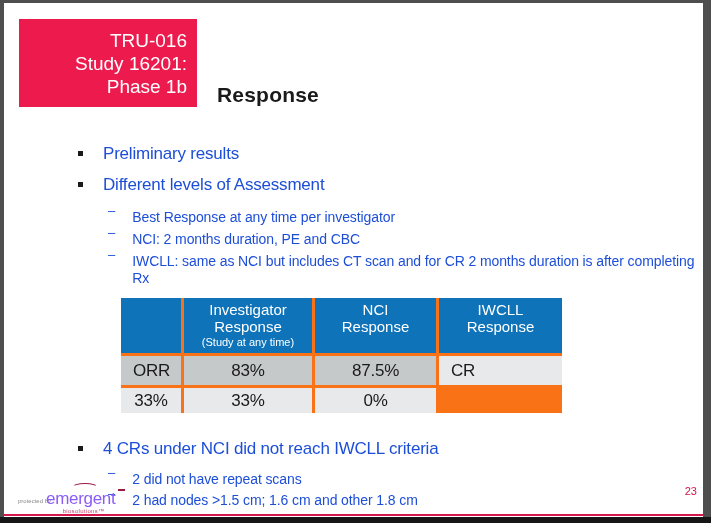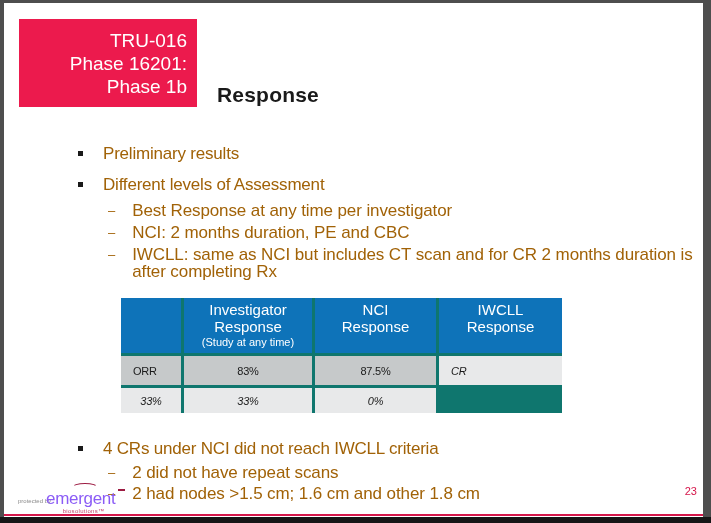--- a/index.html
+++ b/index.html
@@ -12,39 +12,39 @@
   .slide { position:absolute; left:4px; top:3px; right:8px; bottom:6px; background:#ffffff; overflow:hidden; }
 
   .study-box { position:absolute; left:15px; top:16px; width:178px; height:88px;
                background:#EC1A4D; color:#ffffff; display:flex; flex-direction:column;
                justify-content:center; text-align:right; padding-right:10px;
                font-size:19px; line-height:23px; }
 
   .slide-title { position:absolute; left:213px; top:80px; font-size:21px; font-weight:bold;
                  color:#1a1a1a; letter-spacing:0.2px; }
 
-  .bullet { position:absolute; display:flex; color:#a16207; }
+  .bullet { position:absolute; display:flex; color:#1d4ed8; }
   .bullet.main { left:74px; }
   .bullet.main .sq { width:5px; height:5px; background:#1a1a1a; margin-top:7px; flex:none; }
   .bullet.main .btxt { margin-left:20px; font-size:17px; line-height:19px; letter-spacing:-0.2px; }
   .bullet.sub { left:104px; }
   .bullet.sub .dash { font-size:13px; line-height:17px; flex:none; }
-  .bullet.sub .btxt { margin-left:17px; font-size:17px; line-height:17px; max-width:566px; letter-spacing:-0.1px; }
+  .bullet.sub .btxt { margin-left:17px; font-size:14px; line-height:17px; max-width:566px; letter-spacing:-0.1px;margin-top:7px; }
 
   .rtable { position:absolute; left:117px; top:295px; display:grid;
             grid-template-columns:60px 128px 121px 123px;
-            grid-template-rows:55px 29px 25px; gap:3px; background:#0f766e; }
+            grid-template-rows:55px 29px 25px; gap:3px; background:#f97316; }
   .th { background:#0E73B9; color:#ffffff; text-align:center; padding-top:3px; }
   .th .t { font-size:15px; line-height:17px; white-space:pre-line; }
   .th .s { font-size:11px; line-height:13px; margin-top:1px; }
-  .td { display:flex; align-items:center; justify-content:center; font-size:11px;
+  .td { display:flex; align-items:center; justify-content:center; font-size:17px;
         color:#1a1a1a; letter-spacing:-0.2px; }
   .td.lbl { justify-content:flex-start; padding-left:12px; }
   .row-orr { background:#C6C9CA; }
-  .row-cr  { background:#E8E9EA;font-style:italic; }
+  .row-cr  { background:#E8E9EA; }
 
   .logo { position:absolute; left:14px; top:480px; width:130px; height:34px; }
   .protected { position:absolute; left:0; top:15px; font-size:6px; color:#8a8a8a; }
   .brand { position:absolute; left:28px; top:6px; font-size:17px; color:#8b5cf6; letter-spacing:-0.3px; }
   .brand-arc { position:absolute; left:54px; top:0px; width:26px; height:9px;
                border:1.5px solid transparent; border-top:1.5px solid #9C1B42; border-radius:50%; }
   .tm-dash { position:absolute; left:100px; top:6px; width:7px; height:1.5px; background:#9C1B42; }
   .brand-sub { position:absolute; left:28px; top:25px; width:75px; text-align:center;
                font-size:6px; color:#C2436A; letter-spacing:0.3px; }
 
@@ -54,21 +54,21 @@
 </head>
 <body>
 
 <div class="frame">
   <div class="bottom-bar"></div>
 
   <div class="slide">
 
     <div class="study-box">
       <div>TRU-016</div>
-      <div>Phase 16201:</div>
+      <div>Study 16201:</div>
       <div>Phase 1b</div>
     </div>
 
     <div class="slide-title">Response</div>
 
     <div class="bullet main" style="top:141px">
       <span class="sq"></span>
       <span class="btxt">Preliminary results</span>
     </div>
 

